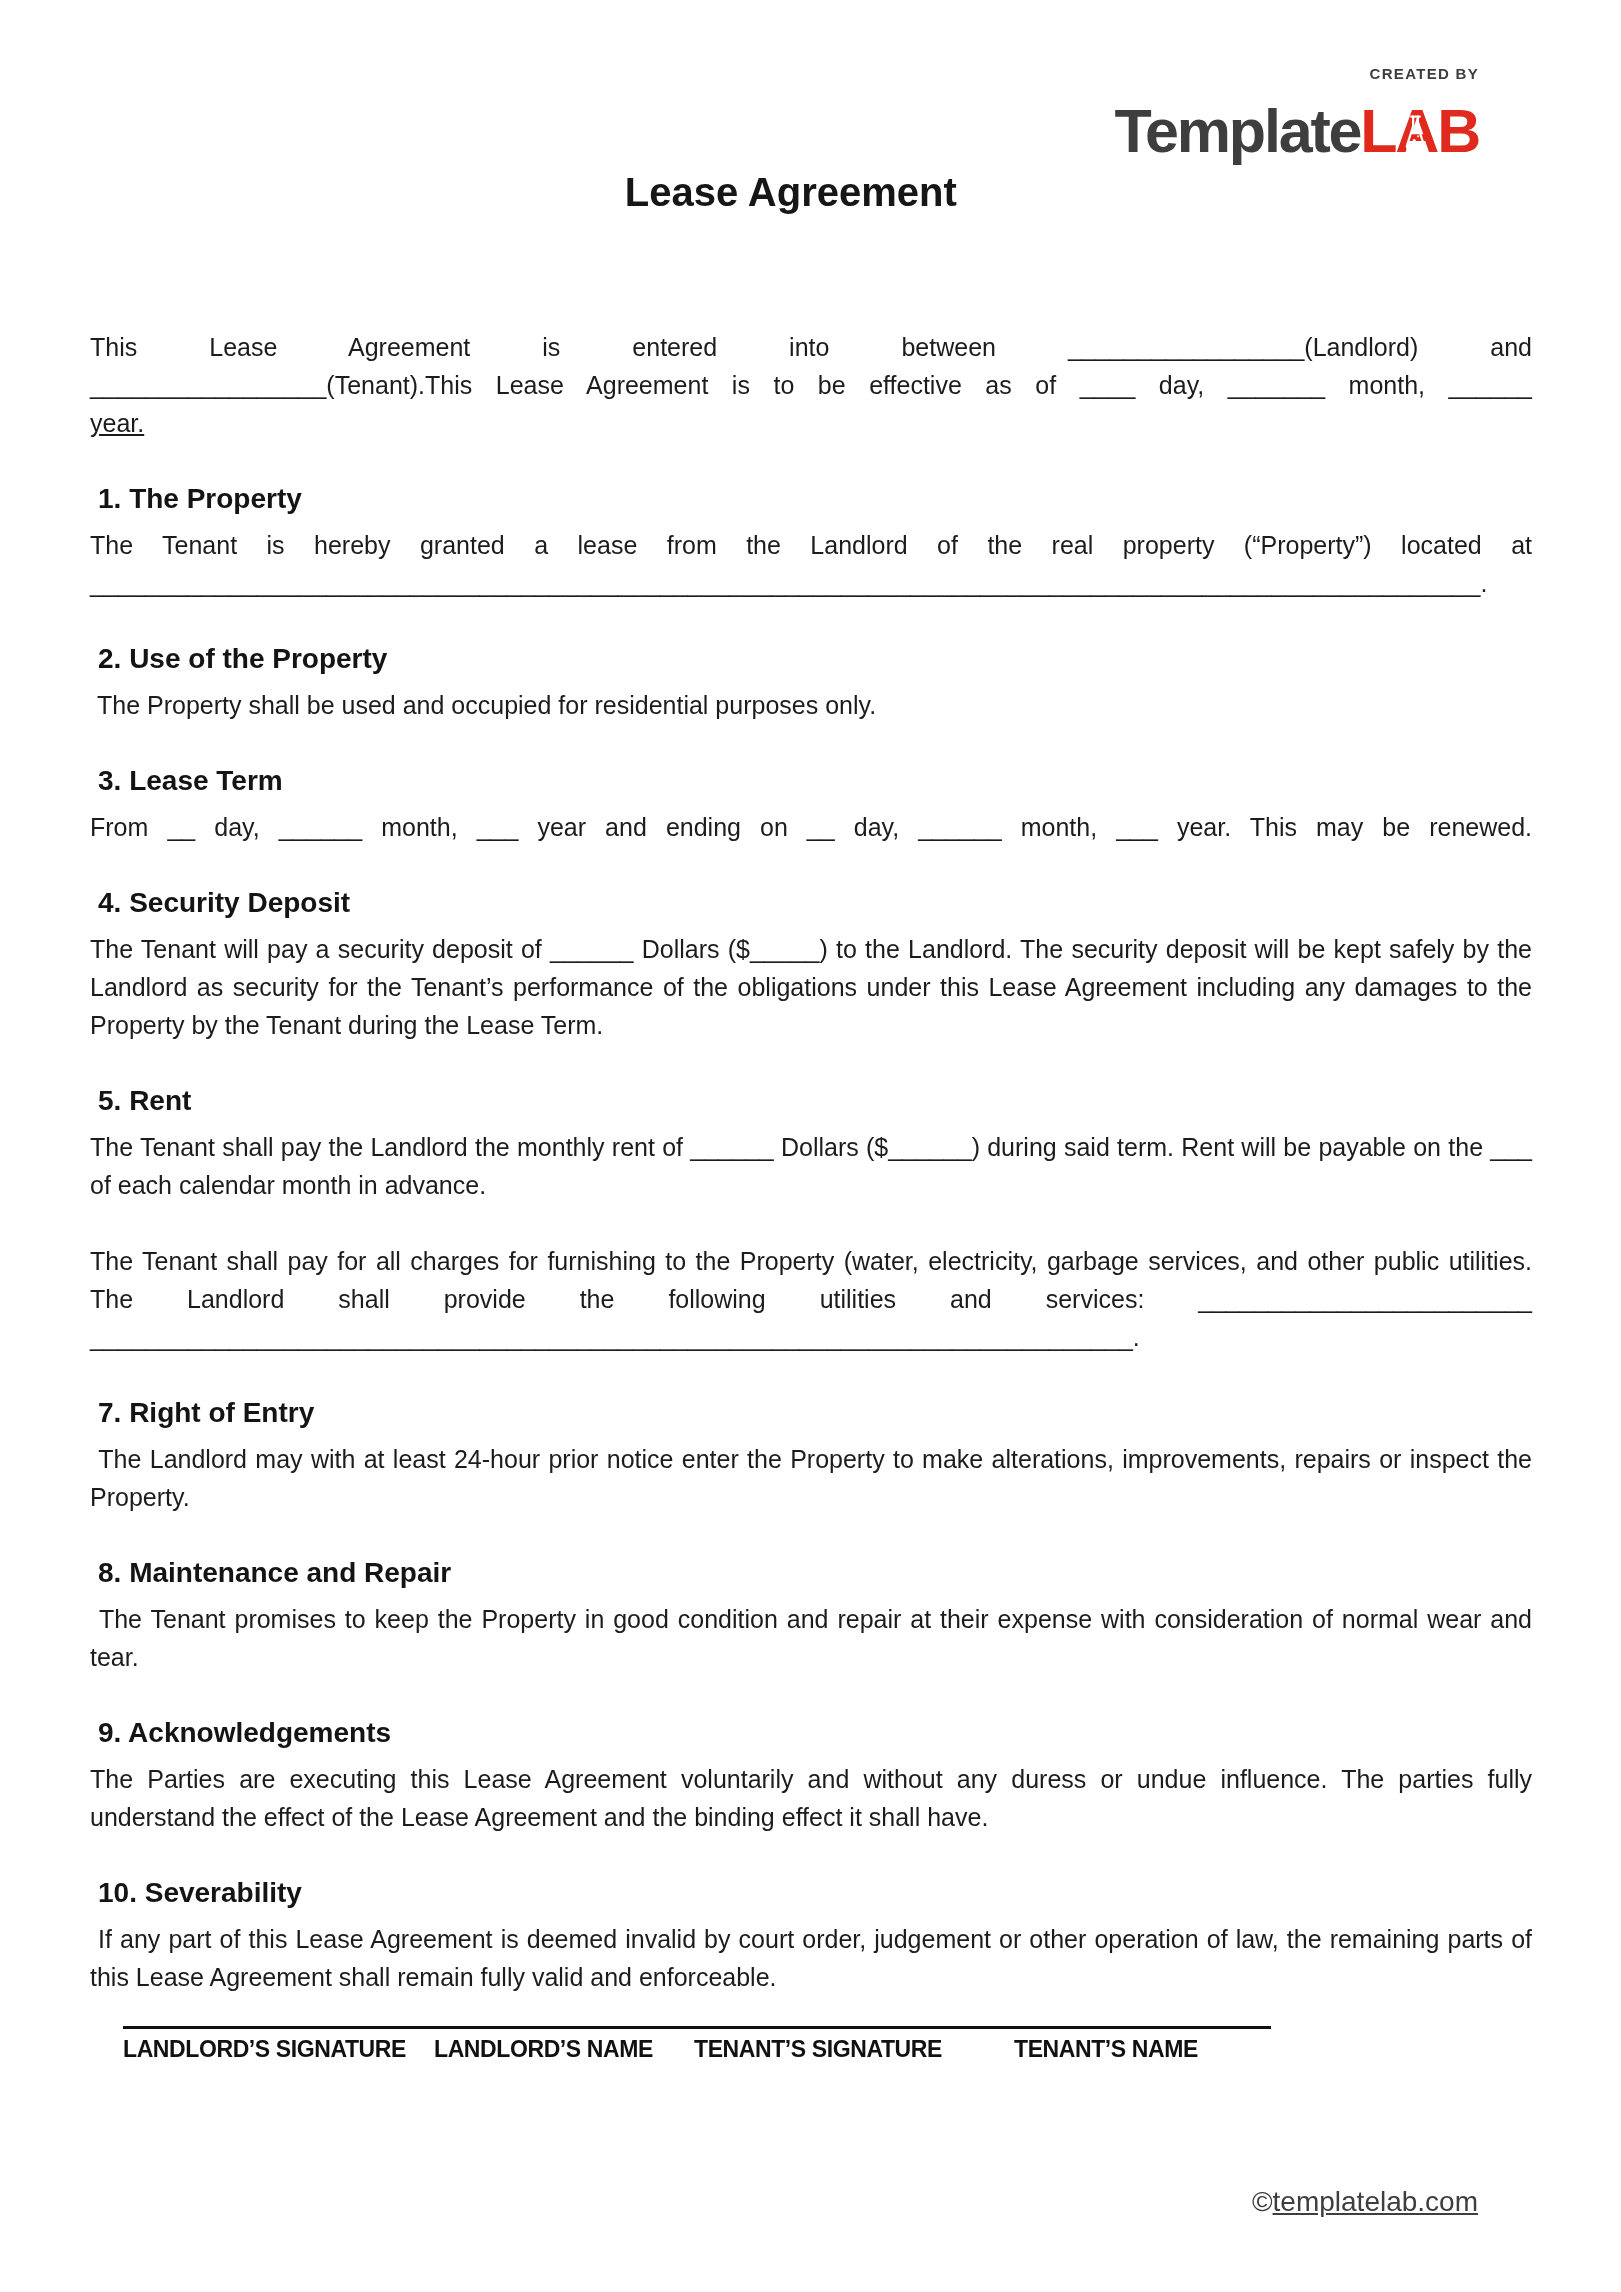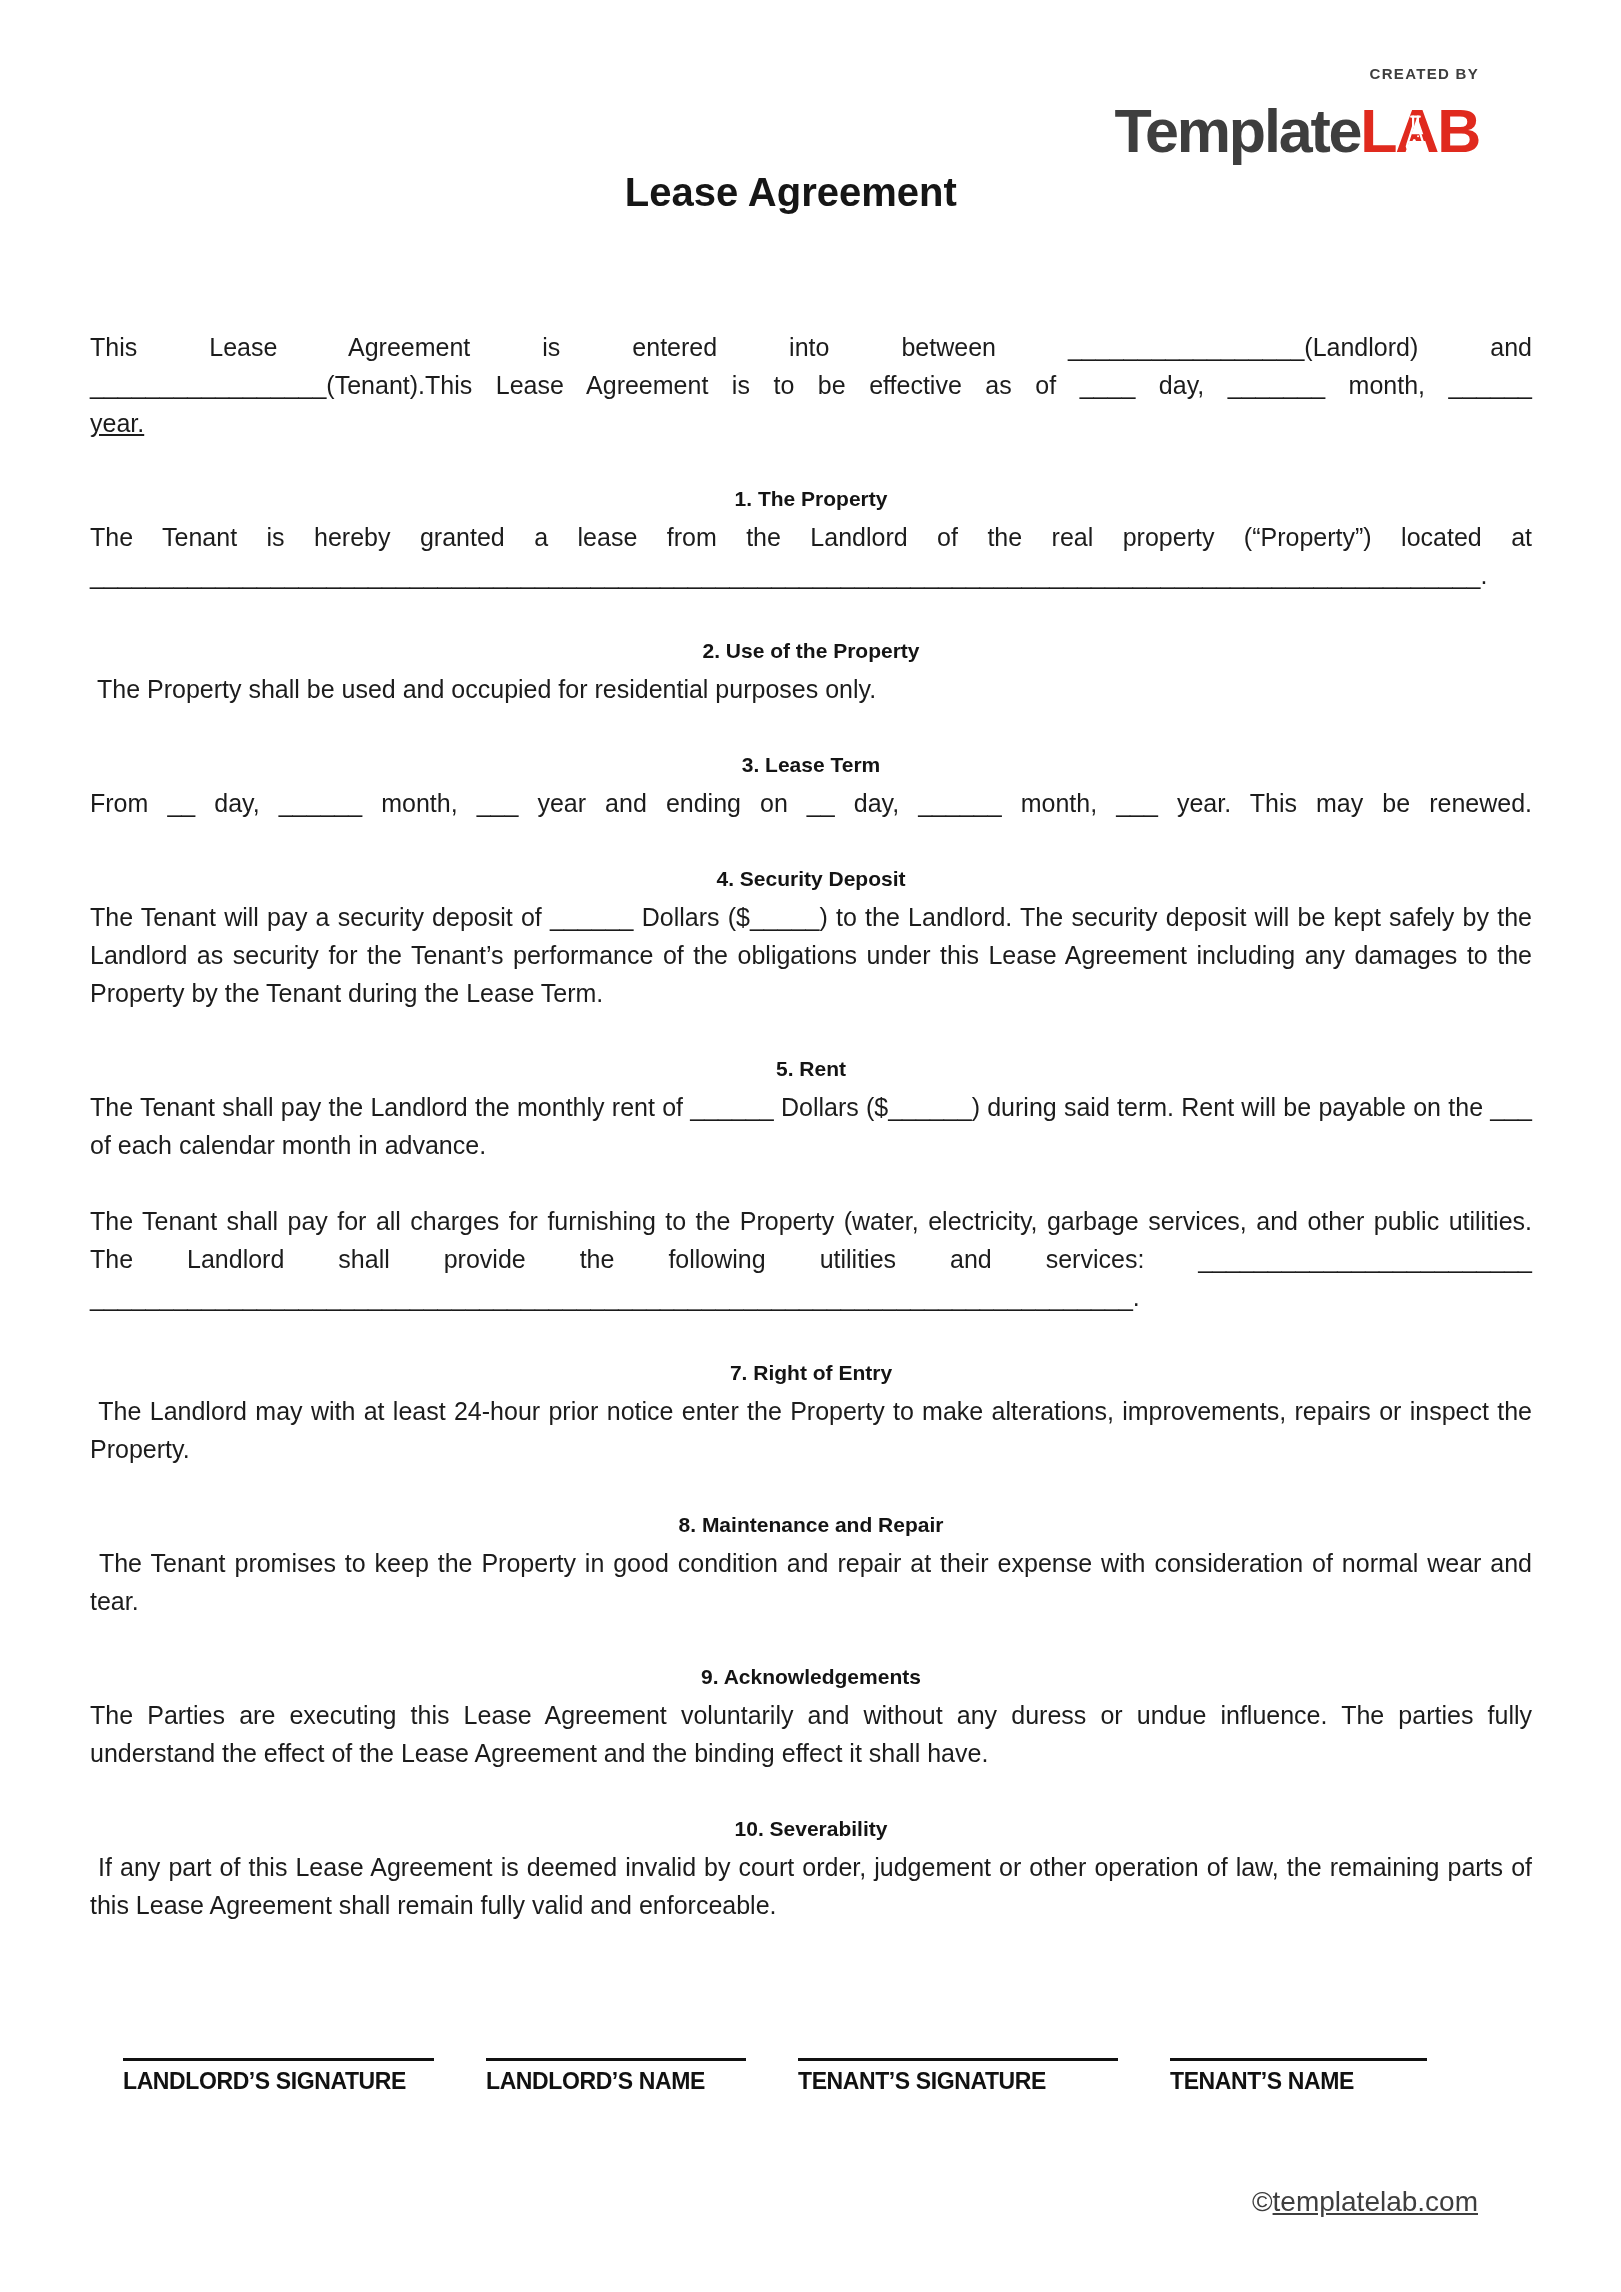--- a/index.html
+++ b/index.html
@@ -68,37 +68,35 @@
     width: 1442px;
     font-size: 25px;
     line-height: 38px;
     text-align: justify;
   }
   .content p { margin: 0; white-space: pre-wrap; }
   .intro-line  { text-align: justify; text-align-last: justify; white-space: pre-wrap; }
   .intro-last  { text-align: left; text-align-last: left; text-decoration: underline; }
   .section { margin-top: 38px; }
   .section h2 {
-    margin: 0;
-    font-size: 21px;
+    margin: 8px;
+    font-size: 28px;
     line-height: 38px;
     font-weight: bold;
-    text-align: center;
+    text-align: left;
     color: #141414;
   }
   .stretch-last { text-align-last: justify; }
 
   
   .signatures {
     position: absolute;
     top: 2026px;
     left: 123px;
     display: flex;
-    gap: 52px;
-    margin-top: 32px;
   }
   .sig-col {
     border-top: 3.6px solid #111111;
     padding-top: 7.2px;
     font-weight: bold;
     font-size: 23px;
     letter-spacing: -0.4px;
     white-space: nowrap;
     color: #111111;
   }

